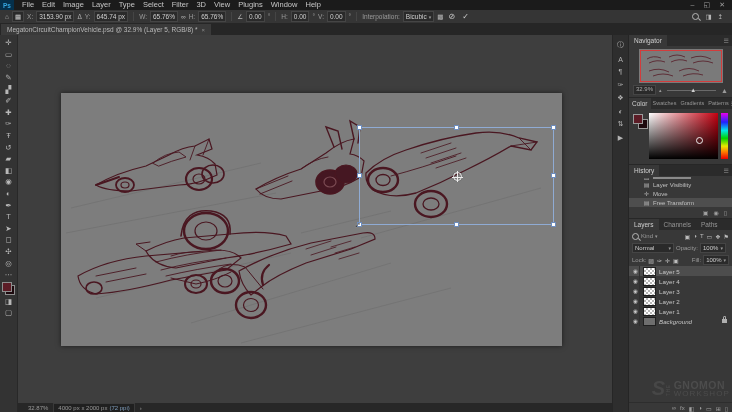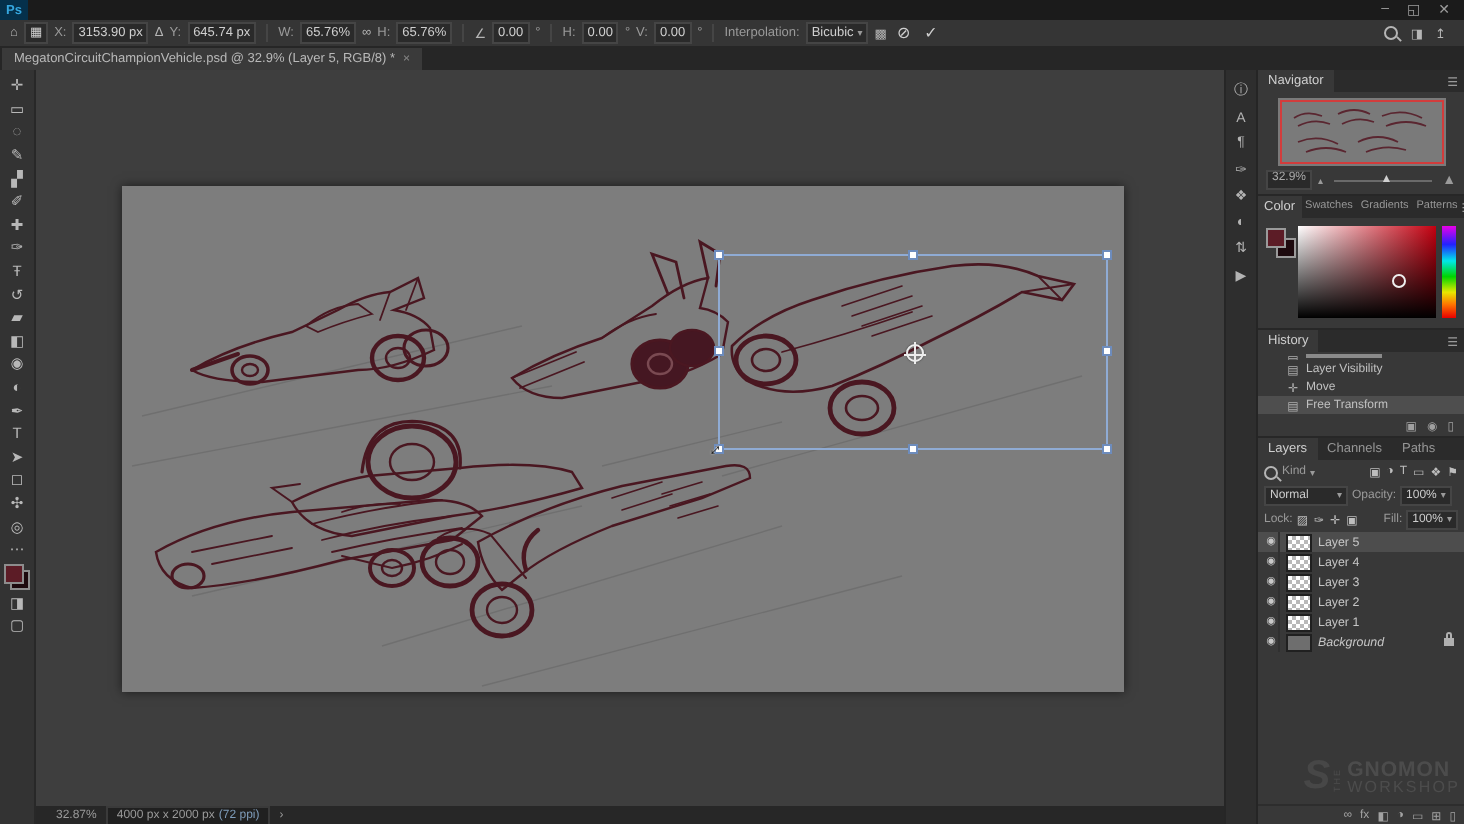--- a/index.html
+++ b/index.html
@@ -118,20 +118,34 @@
   .ficons{display:flex;gap:3px;margin-left:auto;align-items:center}
   .ficons span,.pfoot span,.panelstrip span{cursor:default}
   .dropbox{background:#2a2a2a;border:1px solid #454545;height:8px;line-height:7px;padding:0 2px;display:inline-flex;gap:2px;align-items:center;color:#cdcdcd}
   .tiny-label{color:#9a9a9a}
 </style>
 </head>
 <body data-name="photoshop-window">
 
 <div class="menubar" data-name="menu-bar">
   <div class="ps-logo" data-name="photoshop-logo">Ps</div>
+  <div class="menu-items" data-name="menu-items">
+      <span data-name="menu-item">File</span>
+      <span data-name="menu-item">Edit</span>
+      <span data-name="menu-item">Image</span>
+      <span data-name="menu-item">Layer</span>
+      <span data-name="menu-item">Type</span>
+      <span data-name="menu-item">Select</span>
+      <span data-name="menu-item">Filter</span>
+      <span data-name="menu-item">3D</span>
+      <span data-name="menu-item">View</span>
+      <span data-name="menu-item">Plugins</span>
+      <span data-name="menu-item">Window</span>
+      <span data-name="menu-item">Help</span>
+    </div>
   <div class="win-controls" data-name="window-controls">
     <span data-name="minimize-icon">–</span>
     <span data-name="restore-icon">◱</span>
     <span data-name="close-icon">✕</span>
   </div>
 </div>
 
 <div class="optionsbar" data-name="options-bar">
   <span class="oicon" data-name="home-icon">⌂</span>
   <span class="obox" data-name="reference-point-locator">

